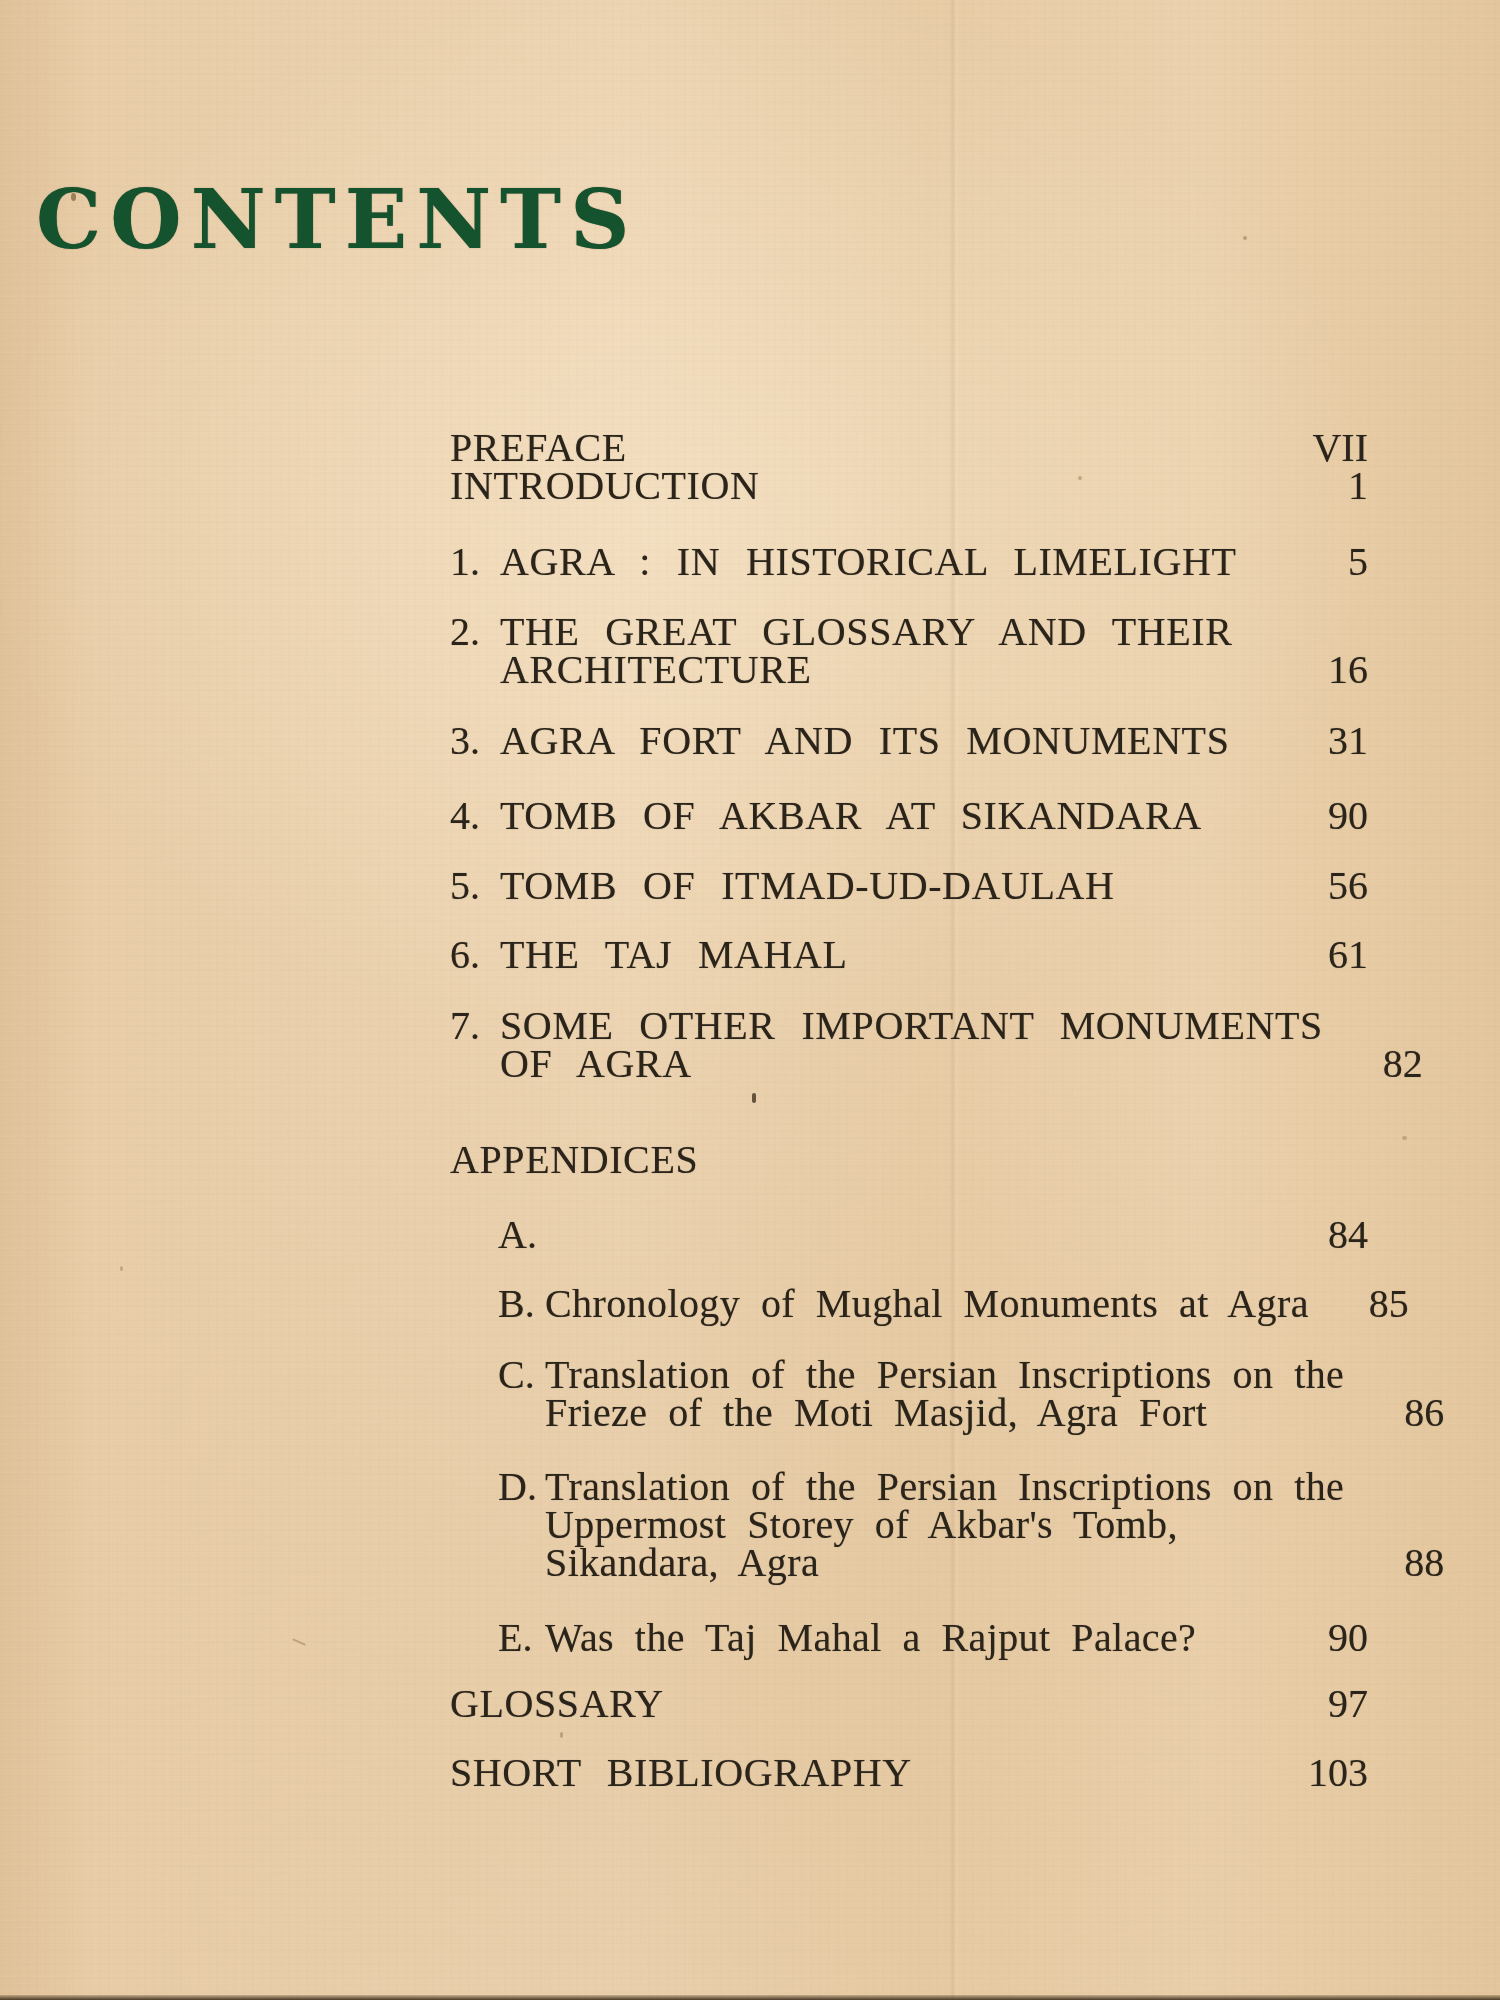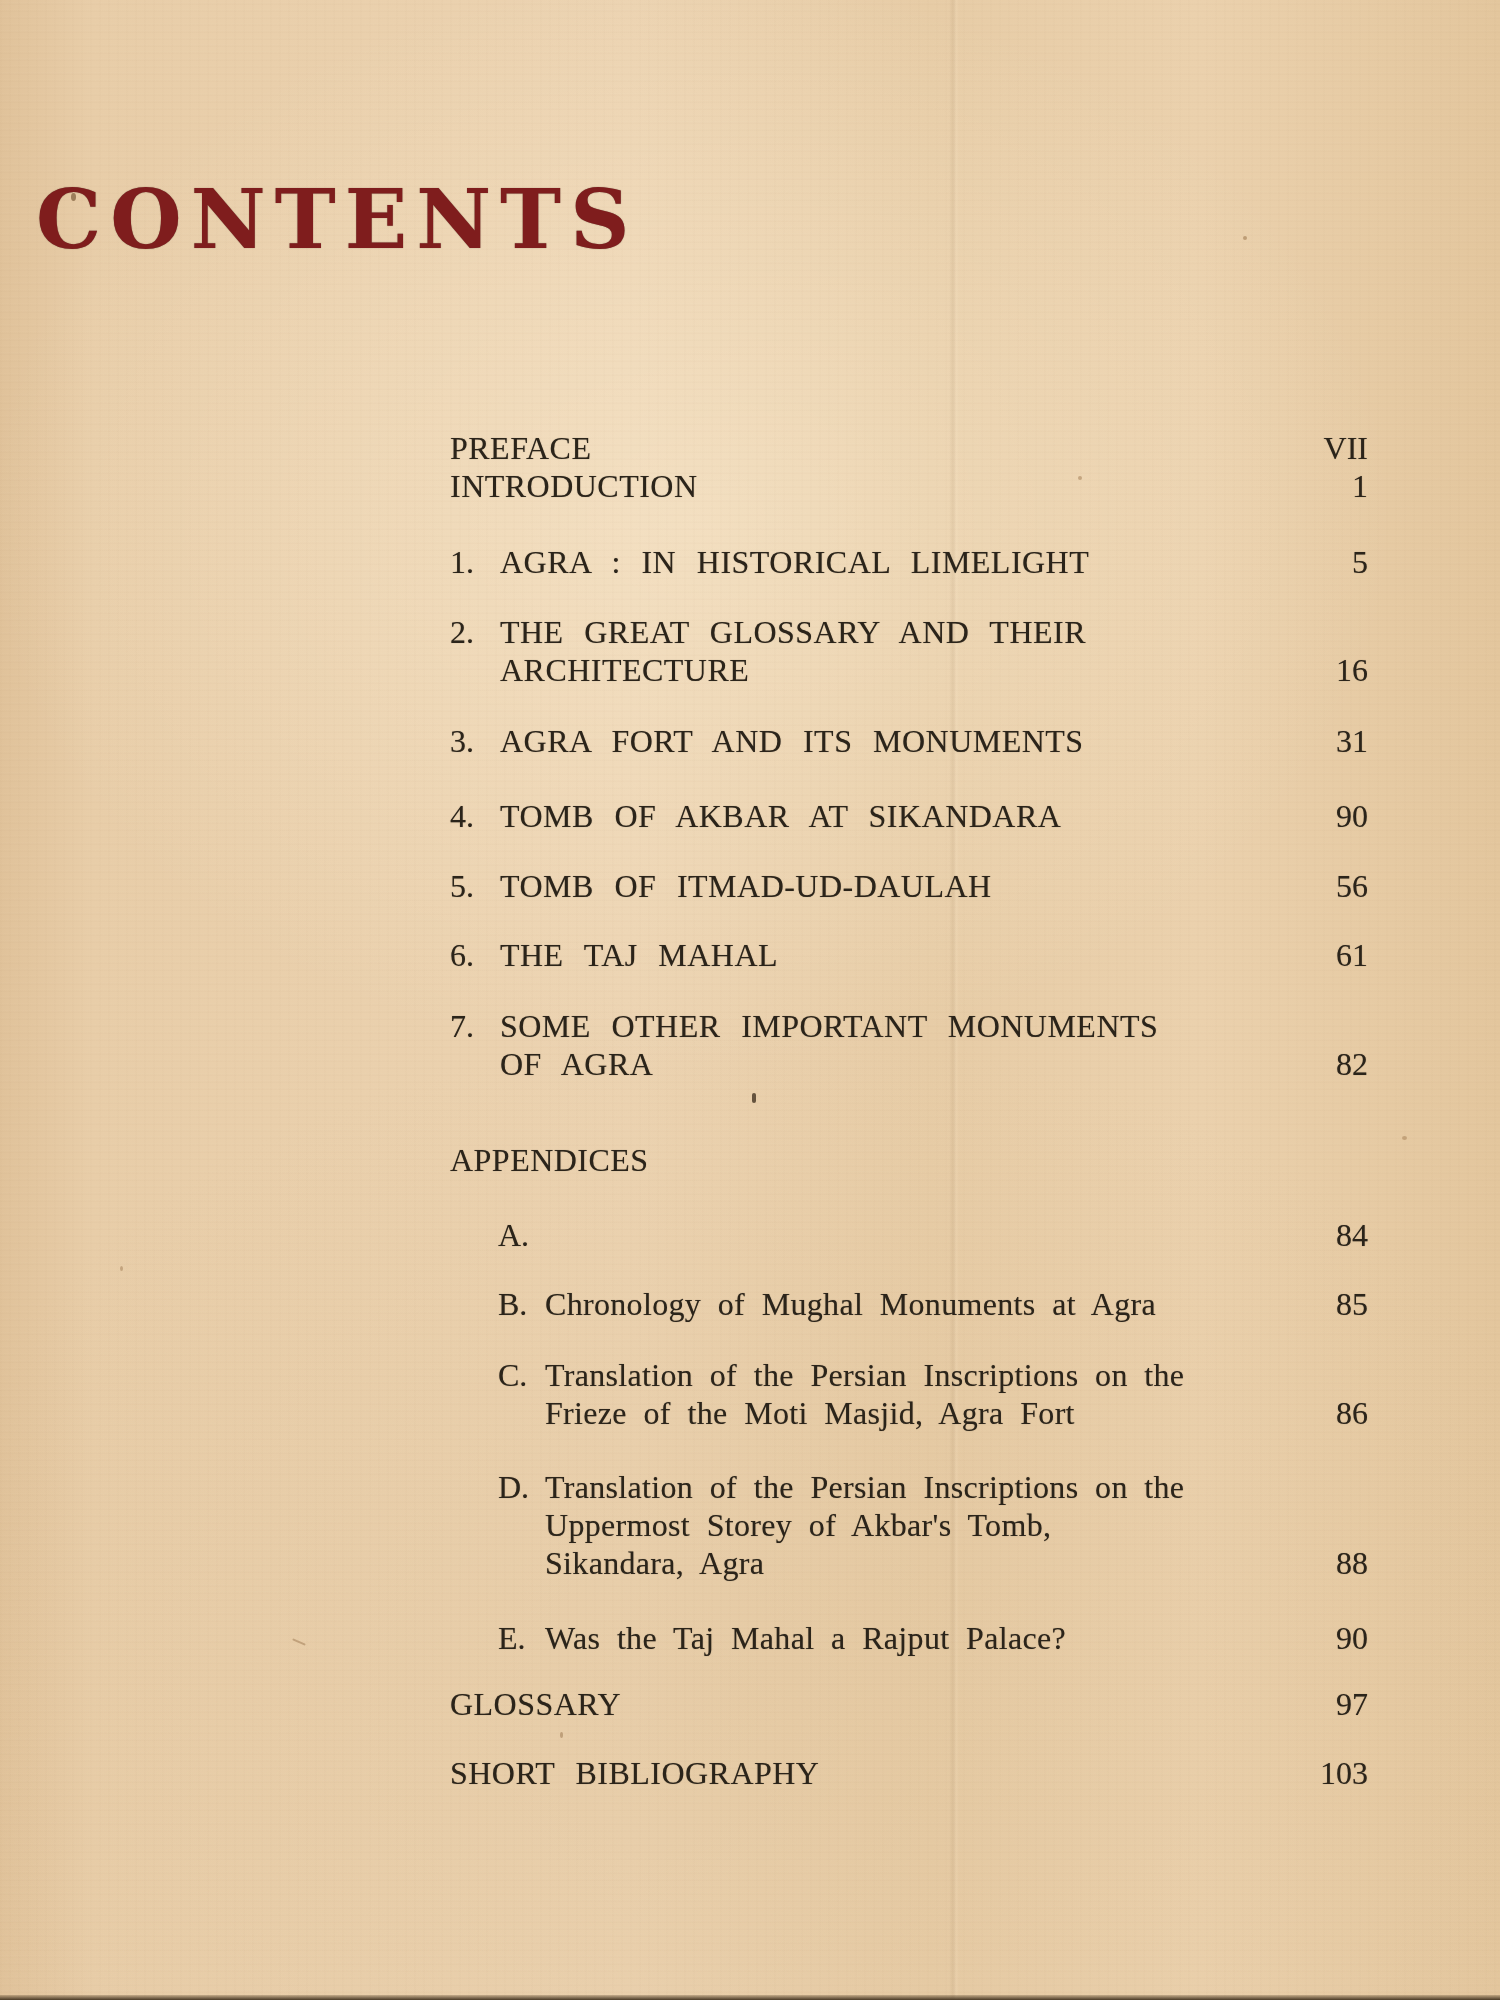--- a/index.html
+++ b/index.html
@@ -28,27 +28,27 @@
   .bottom-edge{
     position:absolute;left:0;right:0;bottom:0;height:5px;
     background:linear-gradient(180deg, rgba(90,70,45,0.25), #4a3a26);
   }
   .fleck{position:absolute;border-radius:50%;}
 
   .page-title{
     position:absolute;left:36px;top:176px;
     font-family:"DejaVu Serif","Liberation Serif",serif;
     font-weight:700;font-size:82px;line-height:86px;
-    letter-spacing:9px;color:#7f1d1d;
+    letter-spacing:9px;color:#14532d;
     text-shadow:0 0 1px rgba(33,27,19,0.55);
   }
 
   .toc{
     position:absolute;left:450px;top:429px;width:918px;
-    color:#2b241a;font-size:32px;line-height:38px;
+    color:#2b241a;font-size:40px;line-height:38px;
     text-shadow:0 0 1px rgba(43,36,26,0.4);
   }
   .row{display:flex;align-items:flex-end;}
   .ttl{flex:1 1 auto;display:flex;align-items:flex-start;}
   .lines{flex:1 1 auto;}
   .line{white-space:nowrap;}
   .caps .line, .caps .lbl{word-spacing:0.38em;letter-spacing:0.015em;}
   .mixed .line{word-spacing:0.26em;letter-spacing:0.01em;}
   .num{flex:0 0 50px;white-space:nowrap;}
   .alpha{flex:0 0 47px;margin-left:48px;white-space:nowrap;}

